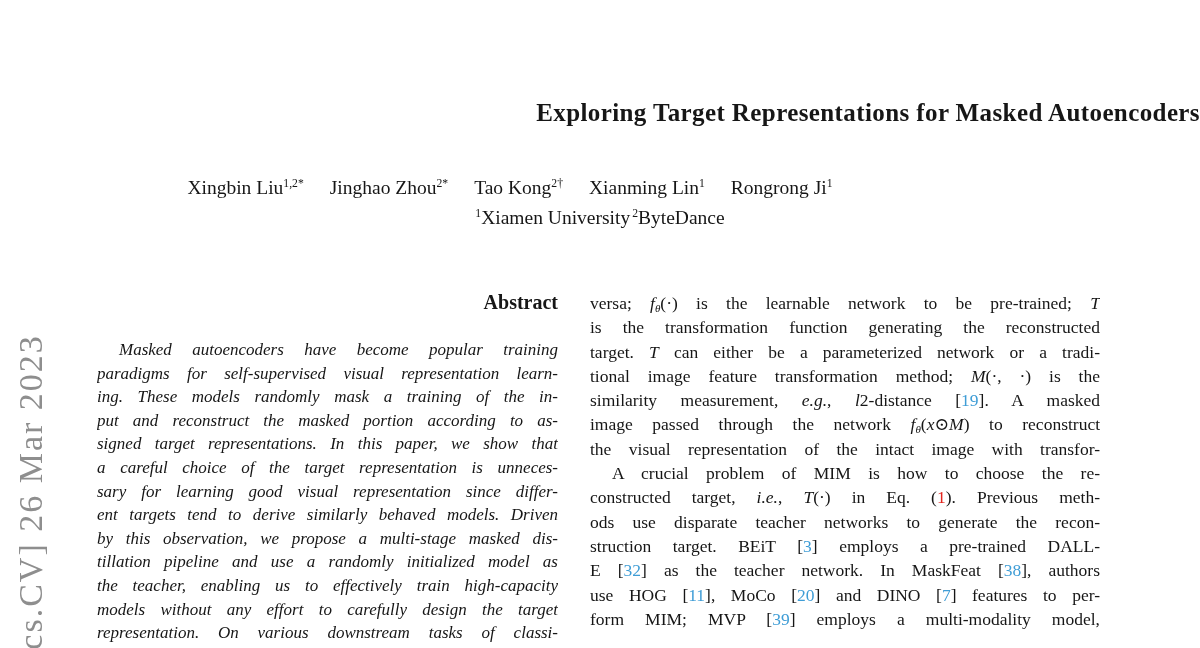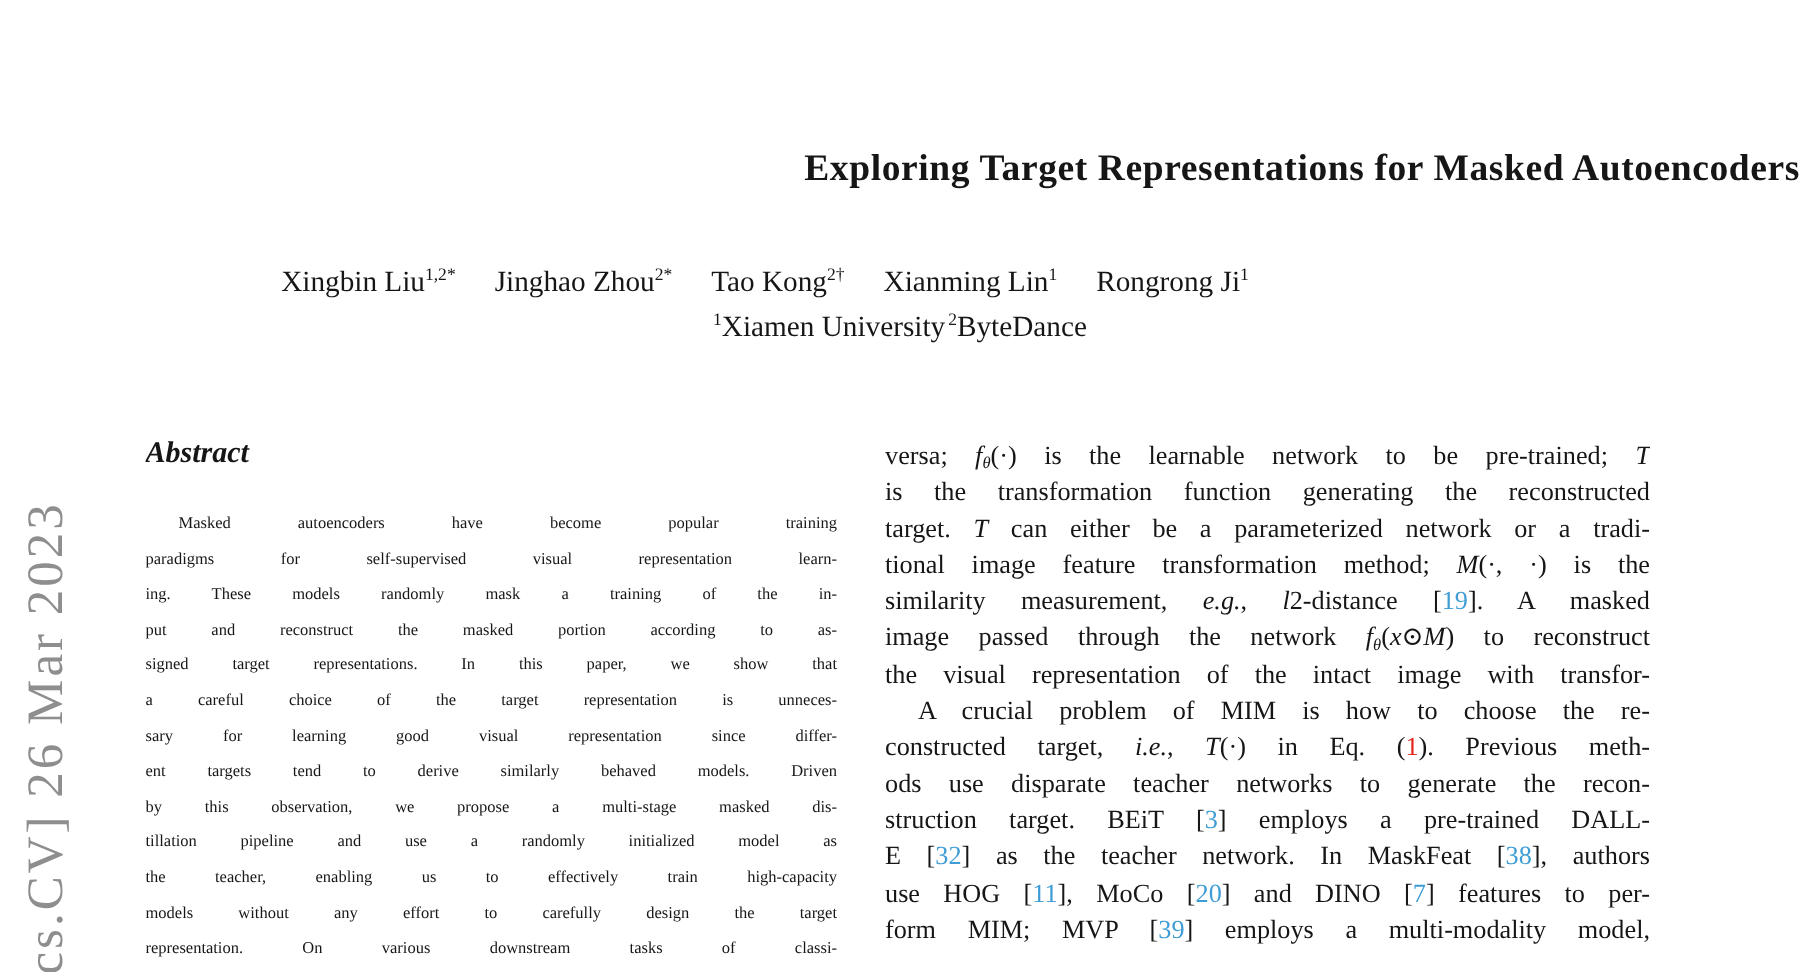--- a/index.html
+++ b/index.html
@@ -25,28 +25,28 @@
   .author{margin:0 13px;white-space:nowrap;}
   .authors sup,.affils sup{font-size:0.6em;}
   .affils{
     position:absolute;top:206px;left:0;width:1200px;
     text-align:center;font-size:19.5px;
   }
   .affil{margin:0 1px;white-space:nowrap;}
   .col{position:absolute;top:285px;overflow:hidden;height:363px;}
   .left-col{left:97px;width:461px;}
   .right-col{left:590px;width:510px;}
-  .abs-head{text-align:left;font-weight:bold;font-size:20px;margin-top:5px;line-height:24px;height:24px;font-style:italic;}
+  .abs-head{text-align:right;font-weight:bold;font-size:20px;margin-top:5px;line-height:24px;height:24px;}
   .left-col .lines{margin-top:24px;}
   .right-col .lines{margin-top:6px;}
   .line{
     text-align:justify;text-align-last:justify;
     -moz-text-align-last:justify;white-space:nowrap;
   }
-  .left-col .line{font-size:11px;line-height:23.6px;height:23.6px;}
+  .left-col .line{font-style:italic;font-size:17px;line-height:23.6px;height:23.6px;}
   .right-col .line{font-size:17.5px;line-height:24.3px;height:24.3px;}
   .line.indent{text-indent:22px;}
   .line.lastline{text-align-last:left;-moz-text-align-last:left;}
   .seg-n{}
   .seg-i{font-style:italic;}
   .seg-sb{font-style:italic;font-size:11px;vertical-align:-3px;letter-spacing:0;}
   .seg-c{color:#3f9dd6;}
   .seg-r{color:#e3241d;}
 </style>
 </head>

